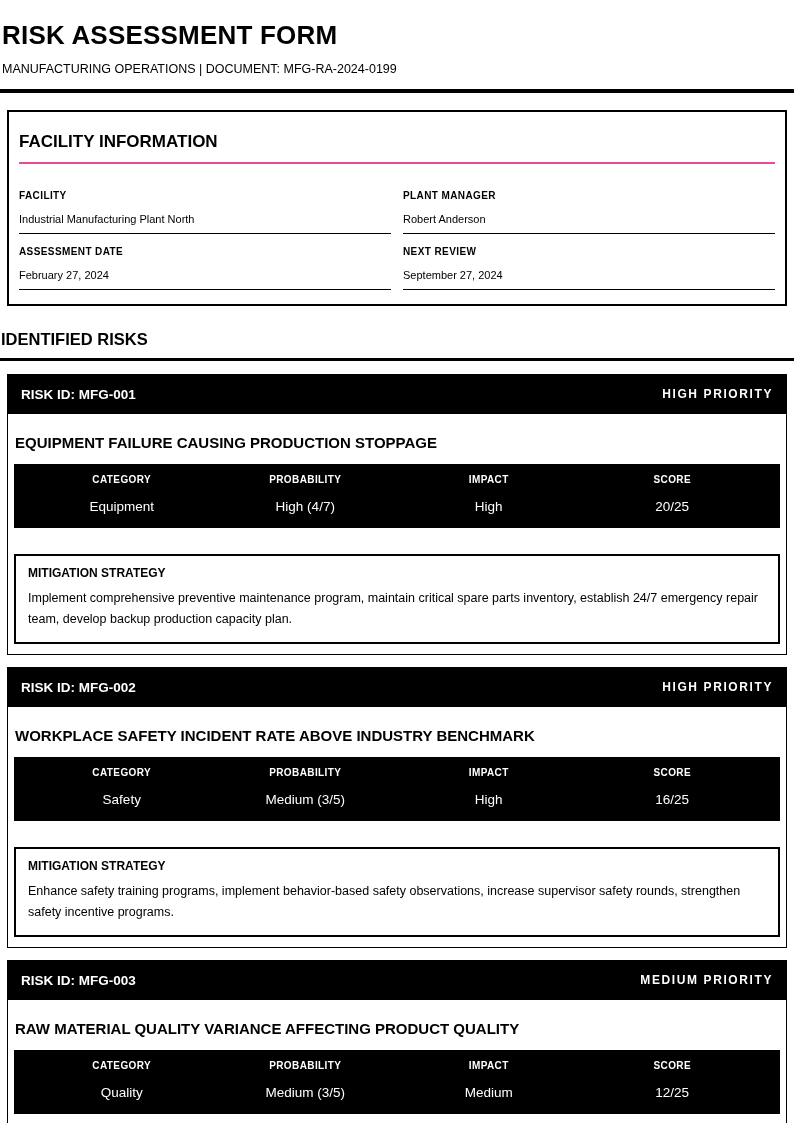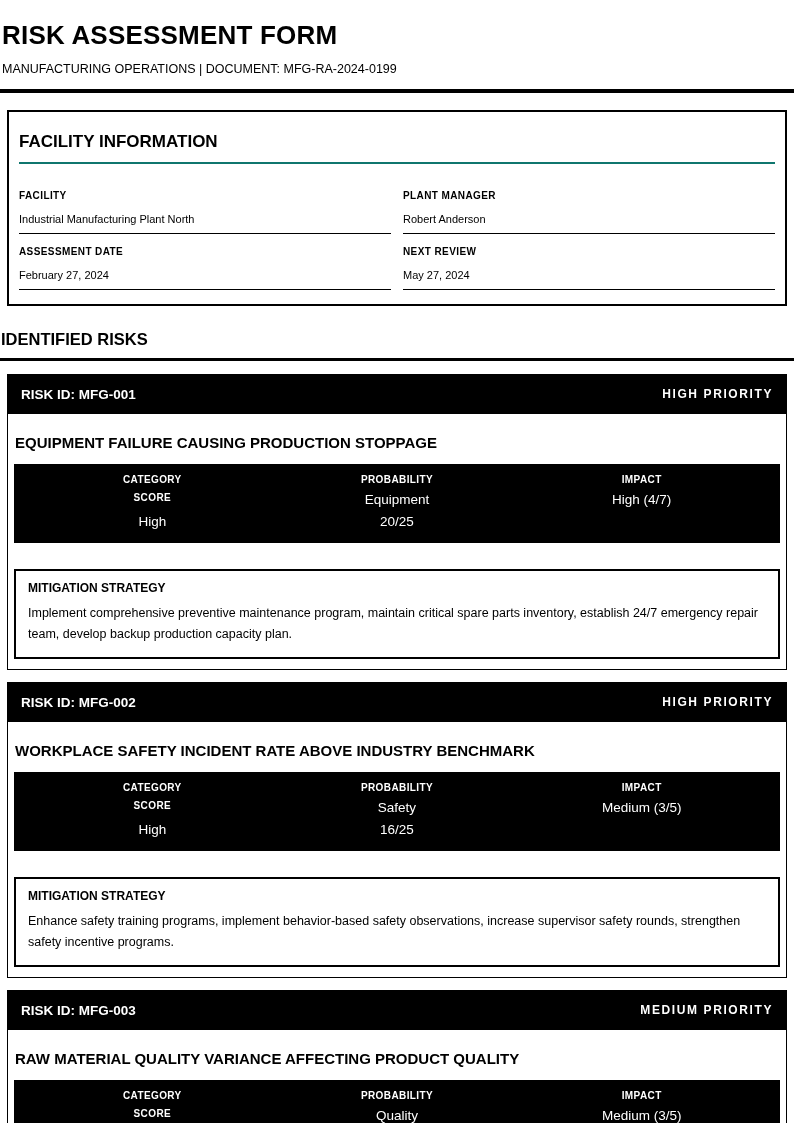--- a/index.html
+++ b/index.html
@@ -11,21 +11,21 @@
   }
   .page { width: 794px; height: 1123px; overflow: hidden; }
 
   
   .doc-title { font-size: 26px; font-weight: bold; line-height: 30px; margin: 20px 0 0 2px; letter-spacing: 0.2px; }
   .doc-subtitle { font-size: 12.5px; line-height: 15px; margin: 12px 0 0 2px; }
   .rule-thick { height: 4px; background: #000; margin-top: 12px; }
 
   
   .facility-box { border: 2px solid #000; margin: 17px 7px 0; padding: 16px 10px 14px; }
-  .facility-title { font-size: 17px; font-weight: bold; line-height: 20px; padding: 4px 0 10px; border-bottom: 2px solid #0f766e; }
+  .facility-title { font-size: 17px; font-weight: bold; line-height: 20px; padding: 4px 0 10px; border-bottom: 2px solid #ec4899; }
   .facility-grid { display: grid; grid-template-columns: 1fr 1fr; column-gap: 16px; row-gap: 28px; margin-top: 26px; gap: 12px; }
   .field-label { font-size: 10px; font-weight: bold; letter-spacing: 0.4px; line-height: 12px; }
   .field-value { font-size: 11px; line-height: 16px; margin-top: 9px; padding-bottom: 6px; border-bottom: 1px solid #000; }
 
   
   .section-title { font-size: 16.5px; font-weight: bold; line-height: 19px; margin: 24px 0 0 1px; }
   .rule-medium { height: 3px; background: #000; margin-top: 9px; }
 
   
   .risk-card { margin: 13px 7px 0; }
@@ -34,22 +34,22 @@
     background: #000; color: #fff; height: 40px;
     display: flex; justify-content: space-between; align-items: center;
     padding: 0 14px;
   }
   .risk-id { font-size: 13.5px; font-weight: bold; }
   .risk-priority { font-size: 12px; font-weight: bold; letter-spacing: 1.6px; }
   .risk-body { border: 1px solid #000; border-top: none; padding: 8px 6px 10px; }
   .risk-title { font-size: 15px; font-weight: bold; line-height: 18px; margin: 12px 0 0 1px; }
   .risk-table {
     background: #000; color: #fff; margin-top: 12px;
-    display: grid; grid-template-columns: repeat(3, 1fr);
-    row-gap: 6px; padding: 10px 16px 13px; text-align: center;
+    display: grid; grid-template-columns: repeat(4, 1fr);
+    row-gap: 13px; padding: 10px 16px 13px; text-align: center;
   }
   .rt-h { font-size: 10px; font-weight: bold; letter-spacing: 0.4px; line-height: 12px; }
   .rt-v { font-size: 13.5px; line-height: 16px; }
   .mitigation { border: 2px solid #000; margin-top: 26px; padding: 10px 12px 12px; }
   .mit-label { font-size: 12px; font-weight: bold; line-height: 14px; }
   .mit-text { font-size: 12.5px; line-height: 21px; margin-top: 8px; }
 </style>
 </head>
 <body>
 
@@ -71,21 +71,21 @@
       <div>
         <div class="field-label">PLANT MANAGER</div>
         <div class="field-value">Robert Anderson</div>
       </div>
       <div>
         <div class="field-label">ASSESSMENT DATE</div>
         <div class="field-value">February 27, 2024</div>
       </div>
       <div>
         <div class="field-label">NEXT REVIEW</div>
-        <div class="field-value">May 27, 2024</div>
+        <div class="field-value">September 27, 2024</div>
       </div>
     </div>
   </div>
 
   <h2 class="section-title">IDENTIFIED RISKS</h2>
   <div class="rule-medium"></div>
 
   <div class="risk-card">
     <div class="risk-header">
       <span class="risk-id">RISK ID: MFG-001</span>

